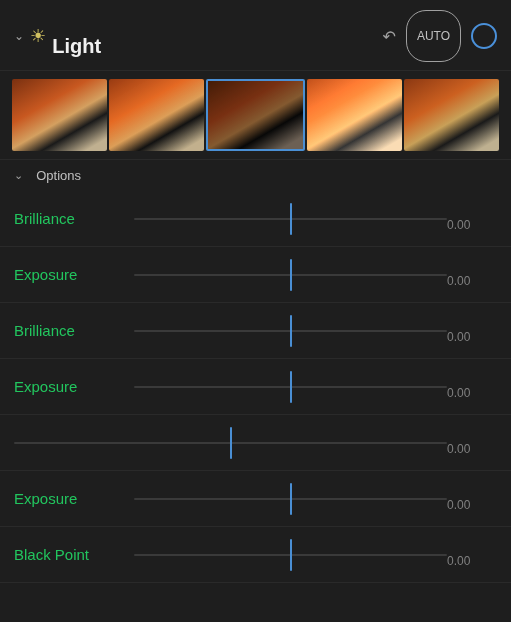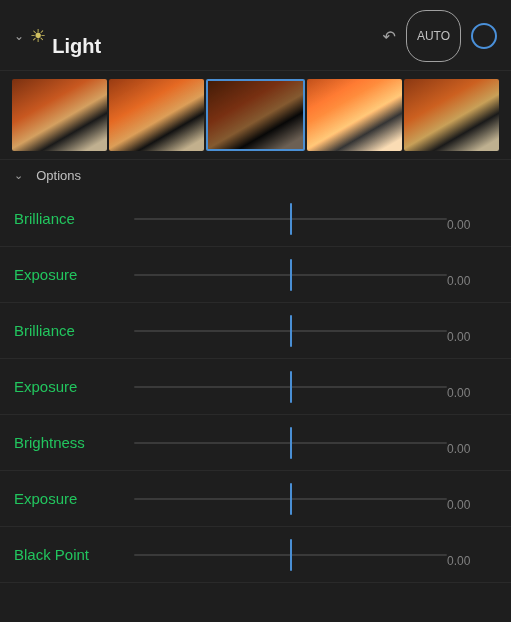--- a/index.html
+++ b/index.html
@@ -276,21 +276,20 @@
     <div class="slider-row">
       <span class="slider-label">Exposure</span>
       <div class="slider-track-area">
         <div class="slider-track"></div>
         <div class="slider-center-line"></div>
       </div>
       <span class="slider-value">0.00</span>
     </div>
 
     <div class="slider-row">
-      <span class="slider-label">Brightness</span>
       <div class="slider-track-area">
         <div class="slider-track"></div>
         <div class="slider-center-line"></div>
       </div>
       <span class="slider-value">0.00</span>
     </div>
 
     <div class="slider-row">
       <span class="slider-label">Exposure</span>
       <div class="slider-track-area">

